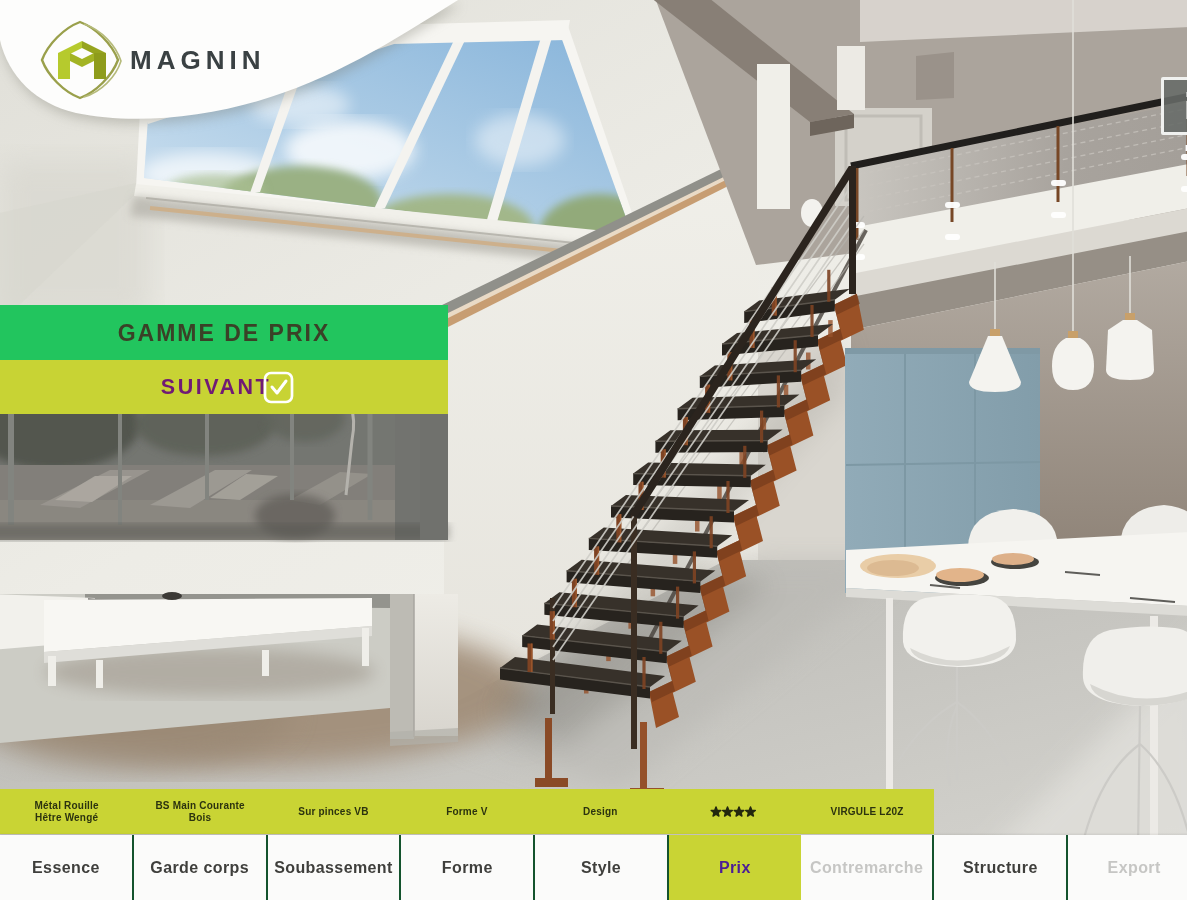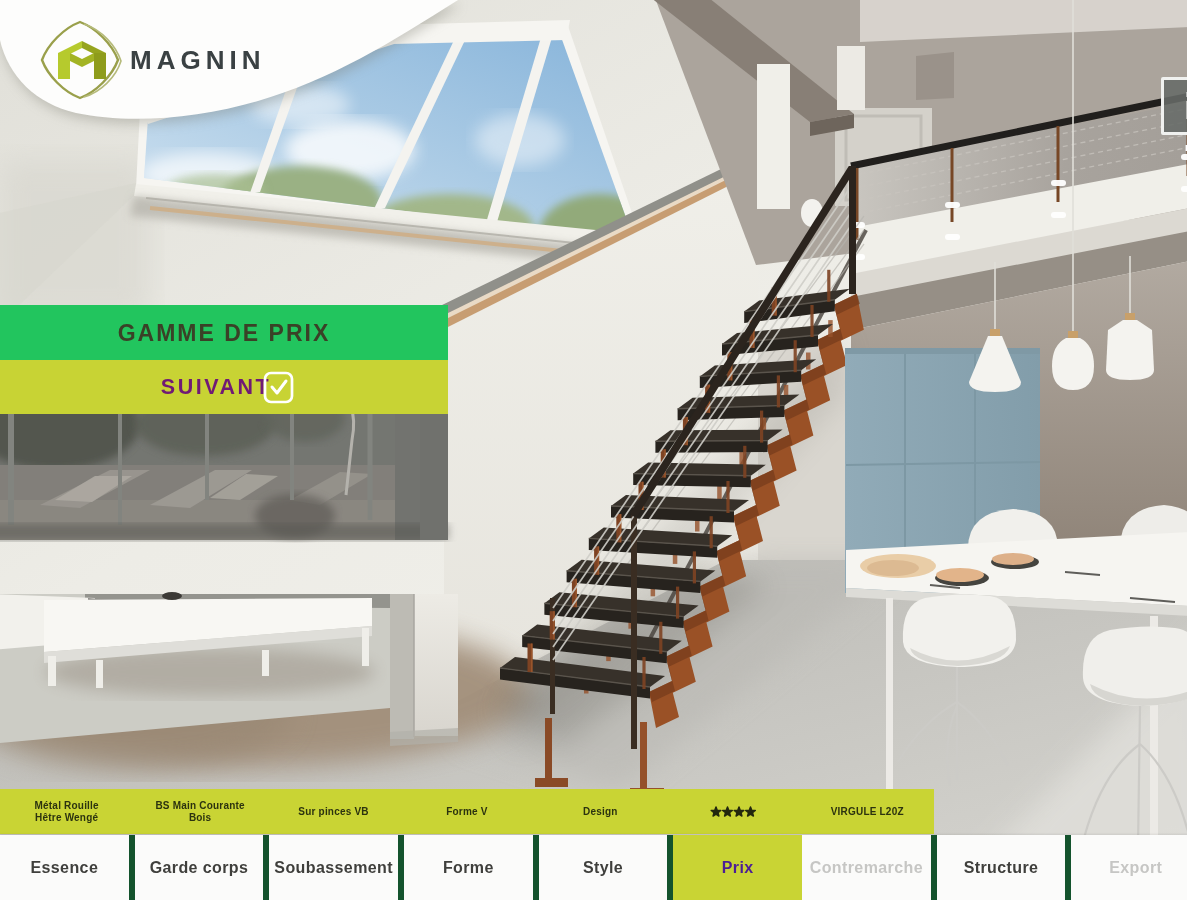--- a/index.html
+++ b/index.html
@@ -9,24 +9,24 @@
 .phead{height:55px;background:#22c55e;color:#3a4127;font-size:23px;font-weight:bold;letter-spacing:2px;text-align:center;line-height:57px;}
 .pbody{height:180px;position:relative;}
 .ptxt{position:absolute;top:27px;width:100%;text-align:center;color:#fff;font-size:16.5px;font-weight:bold;line-height:22px;letter-spacing:0px;}
 .pstars{position:absolute;left:0;top:92px;}
 .pfoot{height:54px;background:#c8d334;position:relative;}
 .suiv{position:absolute;left:16px;width:400px;text-align:center;top:15px;color:#701a75;font-size:21.5px;font-weight:bold;letter-spacing:2.5px;}
 .chk{position:absolute;left:263px;top:10px;}
 .infos{position:absolute;left:1158px;top:46px;width:62px;text-align:right;filter:blur(0.4px);margin-top:31px;}
 .ibox{width:50px;height:52px;margin:0 auto;background:rgba(103,107,104,0.88);border:3px solid #f0f1ef;border-radius:2px;}
 .ilbl{margin-top:7px;color:#fff;font-size:9.5px;font-weight:bold;letter-spacing:1.2px;}
-.limebar{position:absolute;left:0;top:789px;width:934px;height:45px;background:#c9d434;display:flex;filter:blur(0.4px);justify-content:space-between;}
+.limebar{position:absolute;left:0;top:789px;width:934px;height:45px;background:#c9d434;display:flex;filter:blur(0.4px);}
 .limebar .cell{width:133.4px;display:flex;align-items:center;justify-content:center;text-align:center;color:#2c330f;font-size:10px;font-weight:bold;line-height:12px;letter-spacing:0.2px;}
 .navbar{position:absolute;left:0;top:835px;width:1200px;height:65px;background:#fbfbfa;display:flex;box-shadow:0 -1px 2px rgba(0,0,0,0.08);filter:blur(0.4px);}
-.tab{width:132.3px;height:65px;text-align:center;line-height:65px;color:#3f3f3c;font-size:16px;font-weight:bold;letter-spacing:0.4px;border-right:6px solid #14532d;}
+.tab{width:132.3px;height:65px;text-align:center;line-height:65px;color:#3f3f3c;font-size:16px;font-weight:bold;letter-spacing:0.4px;border-right:2px solid #14532d;}
 .tab.active{background:#c9d434;color:#4c1d95;border-right:none;}
 .tab.disabled{color:#c6c6c4;}
 .tab.noborder{border-right:none;}
 </style></head>
 <body>
 <div id="stage">
 
 <svg id="scene" width="1220" height="920" viewBox="-10 -10 1220 920">
 <defs>
 <linearGradient id="ceil" x1="0" y1="0" x2="0.75" y2="1">

